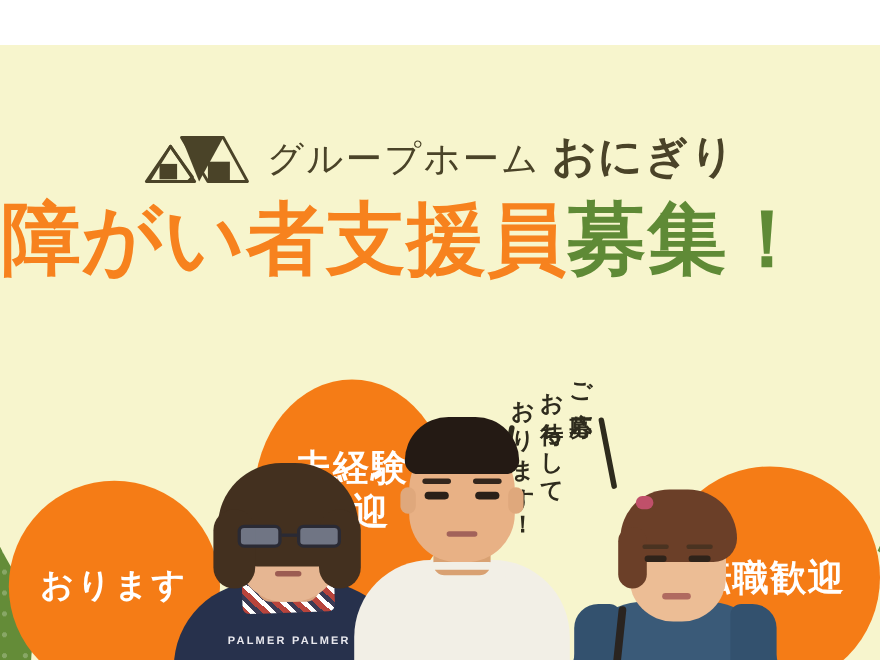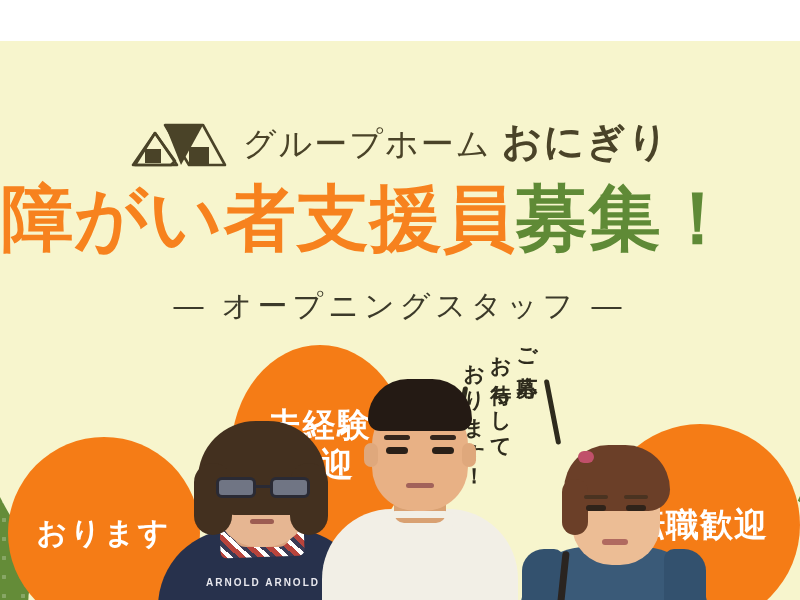--- a/index.html
+++ b/index.html
@@ -361,21 +361,20 @@
     <span class="brand-type">
       <span class="brand-kana">グループホーム</span>
       <span class="brand-name">おにぎり</span>
     </span>
   </div>
 
   <div class="headline">
     <span class="hl-orange">障がい者支援員</span><span class="hl-green">募集！</span>
   </div>
 
-  <div class="subtitle">— オープニングスタッフ —</div>
 
   <div class="badge badge-shift">
     <span class="b-line">おります</span>
   </div>
 
   <div class="badge badge-rookie">
     <span class="b-line">未経験</span>
     <span class="b-line">歓迎</span>
   </div>
 
@@ -400,21 +399,21 @@
       <div class="face"></div>
       <div class="hair"></div>
       <div class="hair-l"></div>
       <div class="hair-r"></div>
       <div class="glasses">
         <span class="lens l"></span>
         <span class="bridge"></span>
         <span class="lens r"></span>
       </div>
       <div class="mouth"></div>
-      <div class="logo-text">ARNOLD ARNOLD</div>
+      <div class="logo-text">PALMER PALMER</div>
     </div>
 
     <div class="person p-center">
       <div class="body"></div>
       <div class="neck"></div>
       <div class="face"></div>
       <div class="ear-l"></div>
       <div class="ear-r"></div>
       <div class="hair"></div>
       <div class="brow-l"></div>

